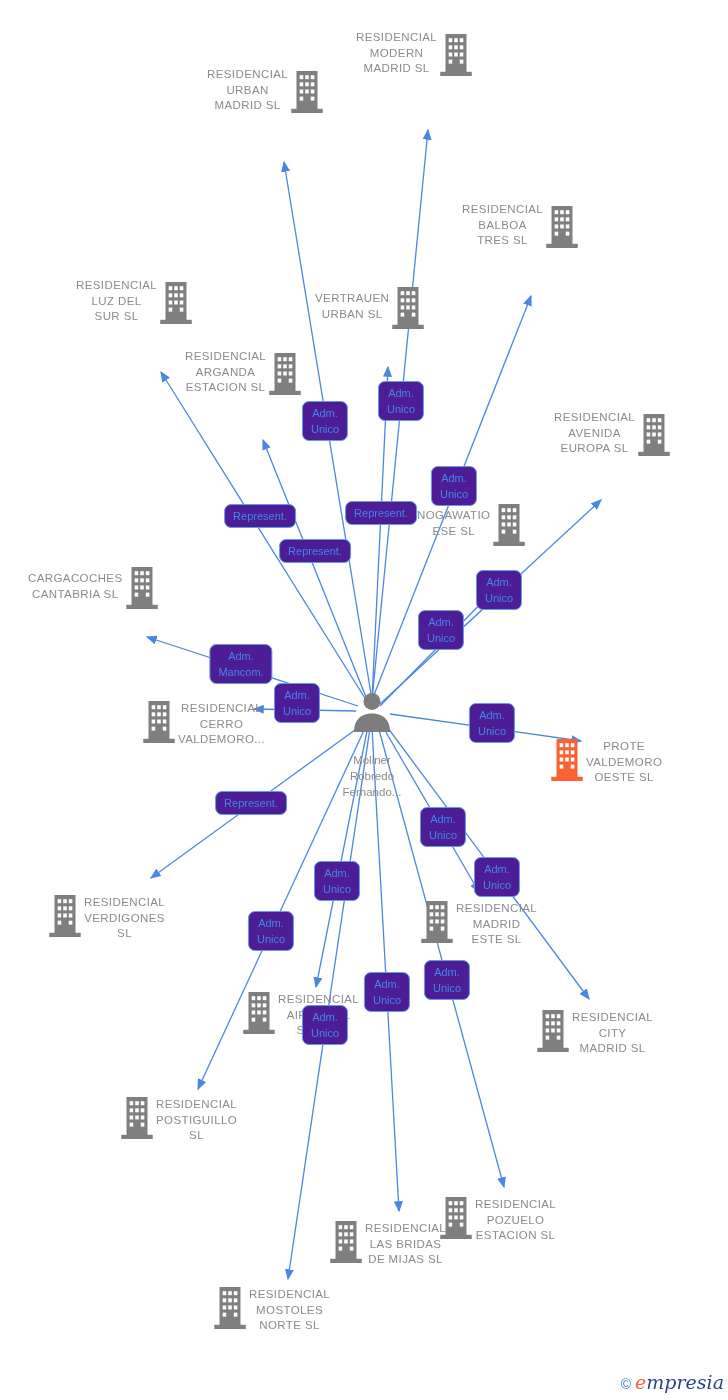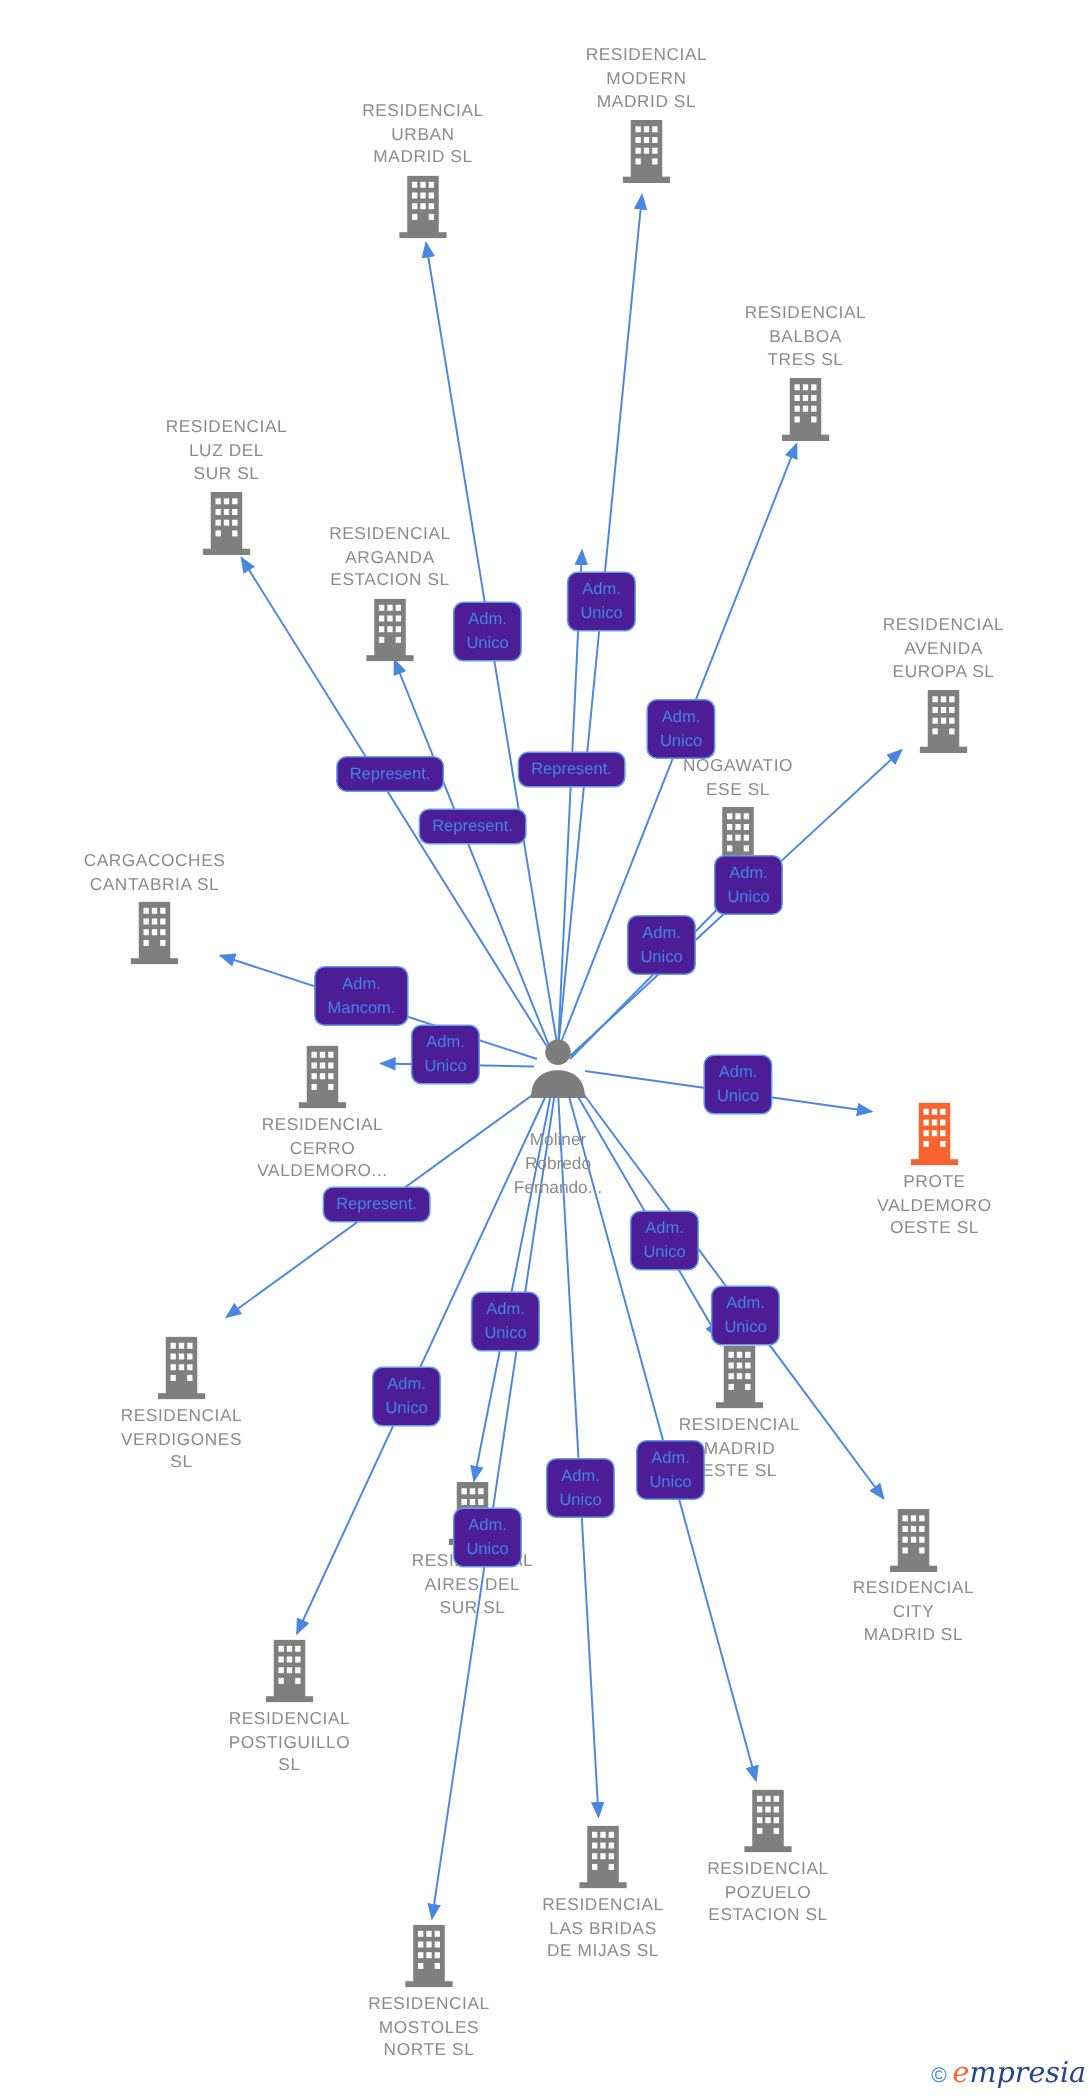--- a/index.html
+++ b/index.html
@@ -2,21 +2,21 @@
 <html><head>
 <meta charset="utf-8">
 <style>
   html,body{margin:0;padding:0;background:#fff;}
   .canvas{
     position:relative;width:728px;height:1400px;background:#fff;overflow:hidden;
     font-family:"Liberation Sans",sans-serif;
   }
   svg.edges{position:absolute;left:0;top:0;z-index:1;}
   .node{
-    position:absolute;z-index:3;display:flex;flex-direction:column;align-items:center;
+    position:absolute;z-index:3;display:flex;flex-direction:row;align-items:center;
     width:150px;transform:translateX(-50%);cursor:pointer;
   }
   .node-label{
     font-size:11.5px;line-height:15.5px;color:#8b8b8b;text-align:center;
     white-space:pre-line;letter-spacing:.4px;
   }
   .node.above .node-label{margin-bottom:3px;}
   .node.below .node-label{margin-top:4px;}
   .bld{width:38px;height:42px;color:#7f7f7f;display:block;}
   .node.highlight .bld{color:#f96332;}
@@ -132,20 +132,27 @@
       </svg>
   </div>
   <div class="node above" style="left:260px;top:349px;">
     <div class="node-label">RESIDENCIAL
 ARGANDA
 ESTACION SL</div>
     <svg class="bld">
         <use href="#building"></use>
       </svg>
   </div>
+  <div class="node above" style="left:390px;top:287px;">
+    <div class="node-label">VERTRAUEN
+URBAN SL</div>
+    <svg class="bld">
+        <use href="#building"></use>
+      </svg>
+  </div>
   <div class="node above" style="left:629px;top:410px;">
     <div class="node-label">RESIDENCIAL
 AVENIDA
 EUROPA SL</div>
     <svg class="bld">
         <use href="#building"></use>
       </svg>
   </div>
   <div class="node above" style="left:492px;top:504px;">
     <div class="node-label">NOGAWATIO

